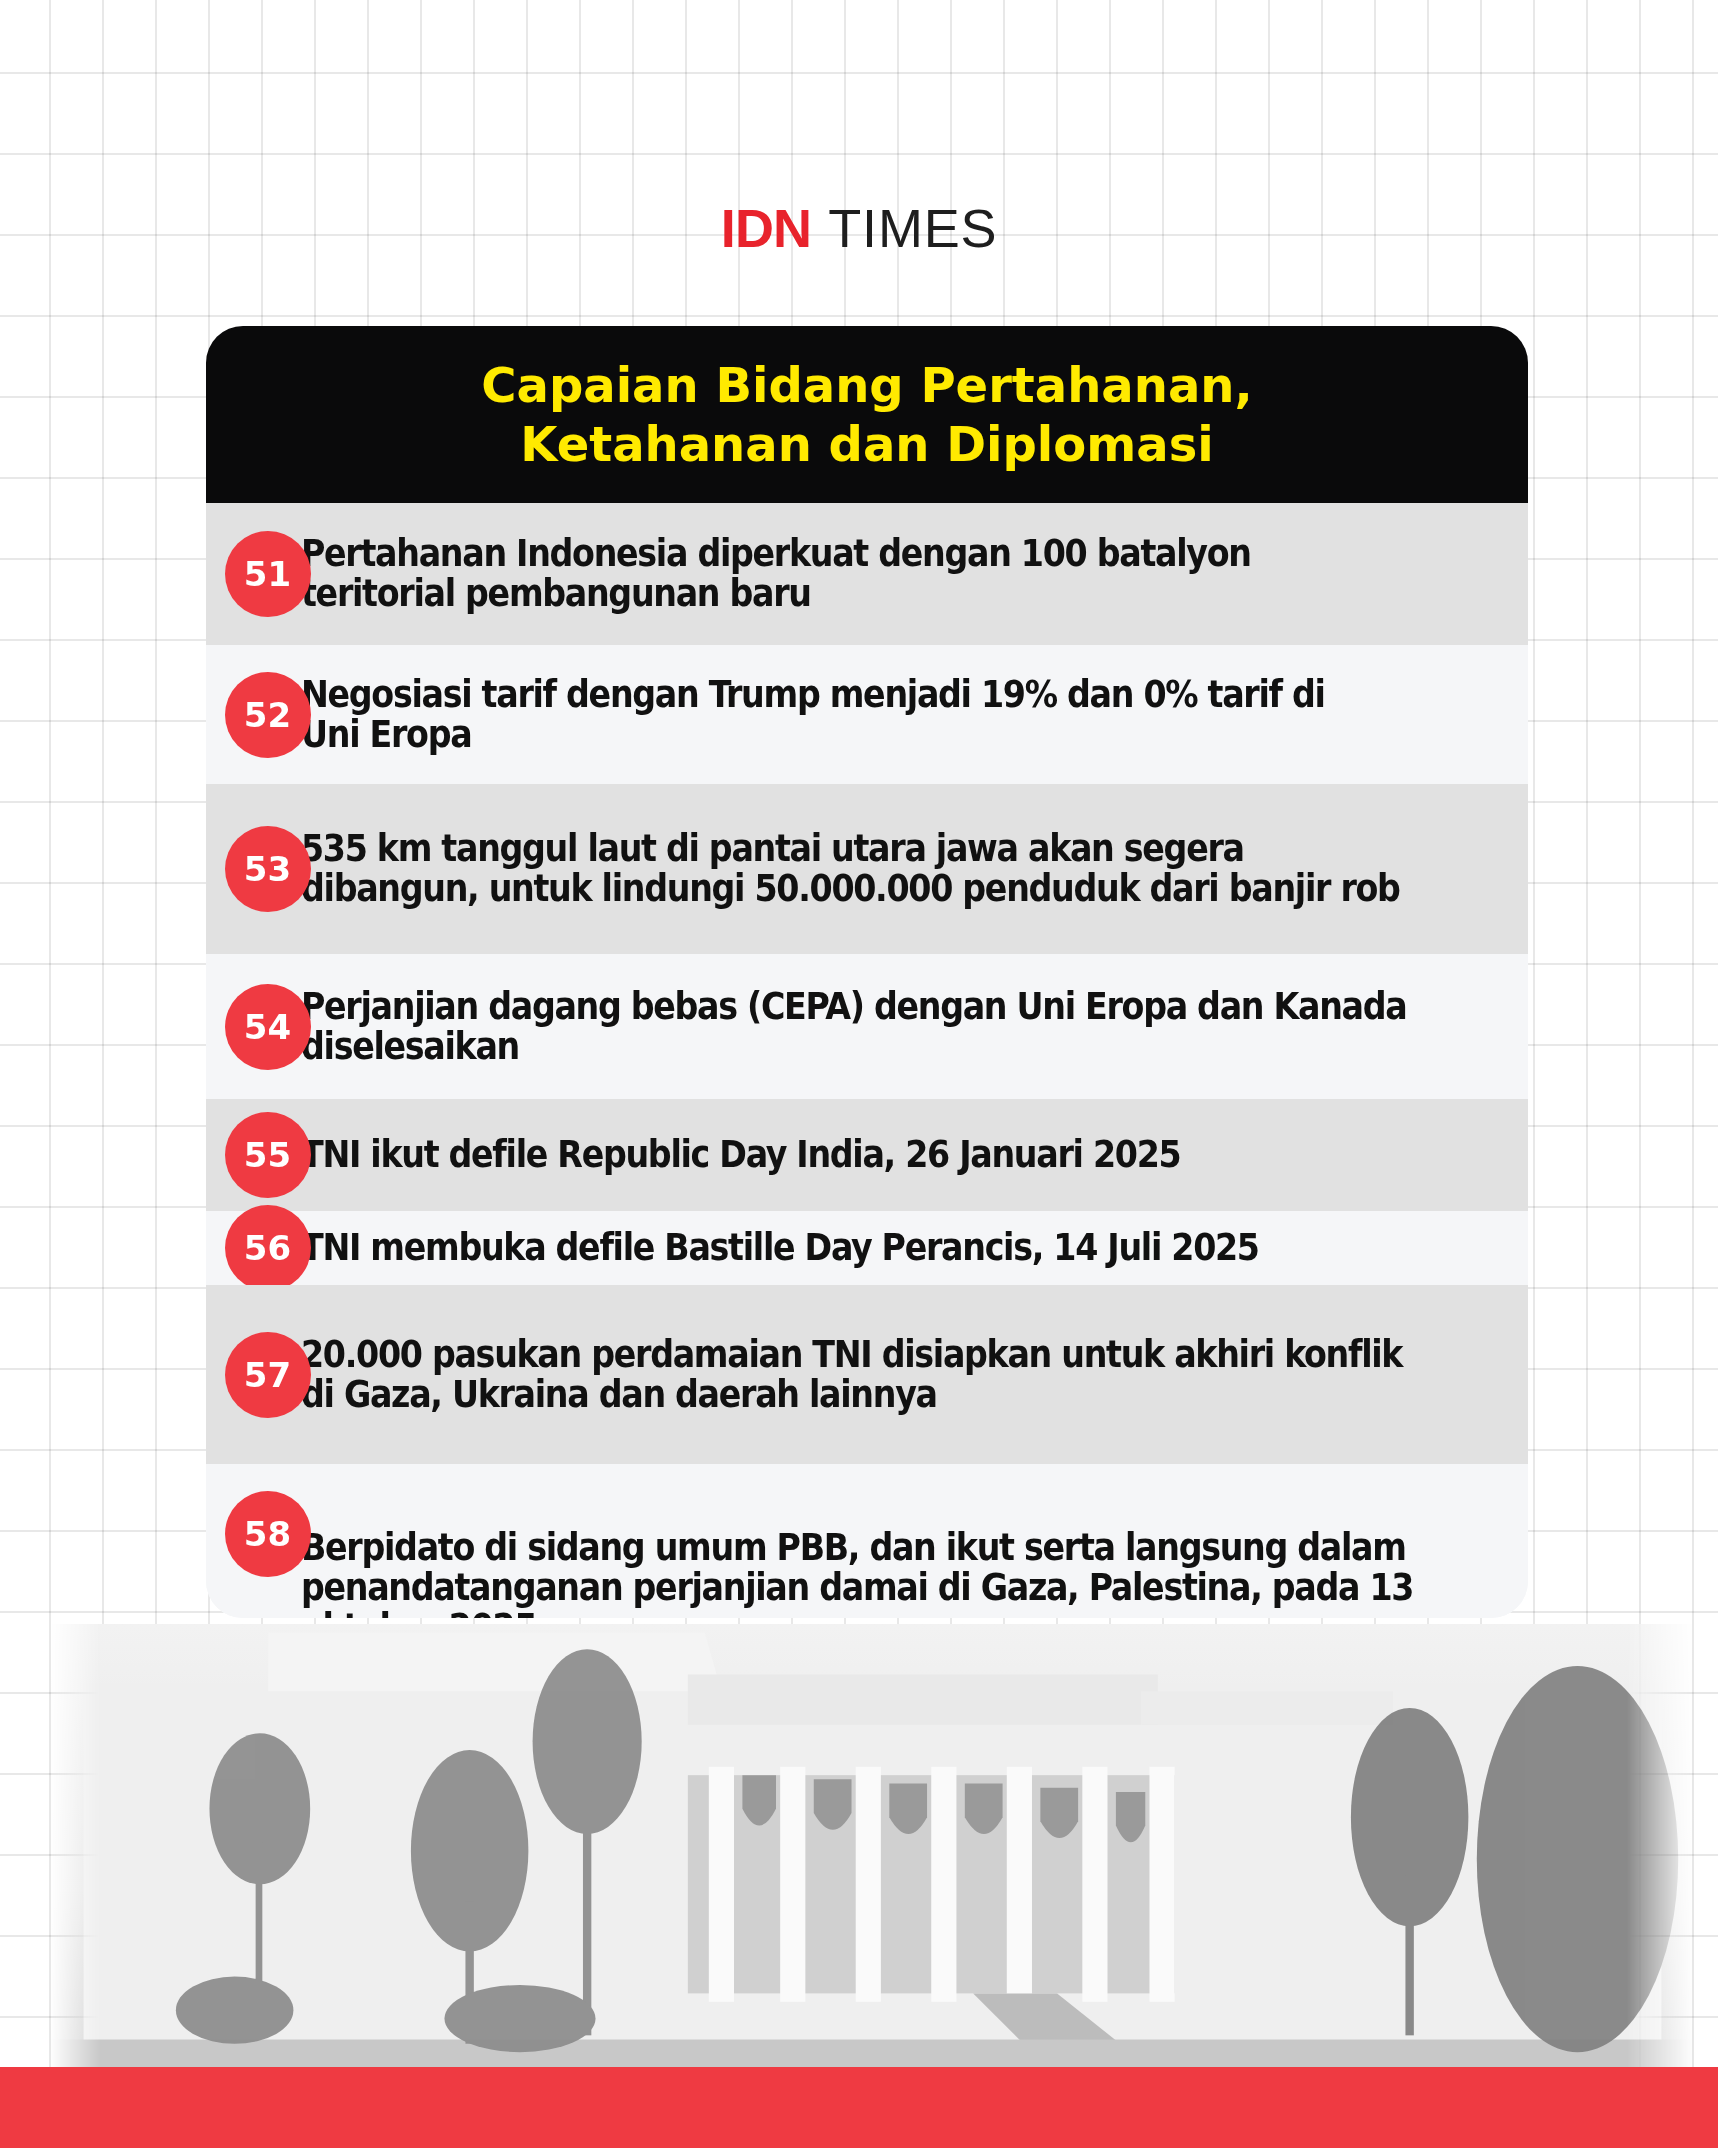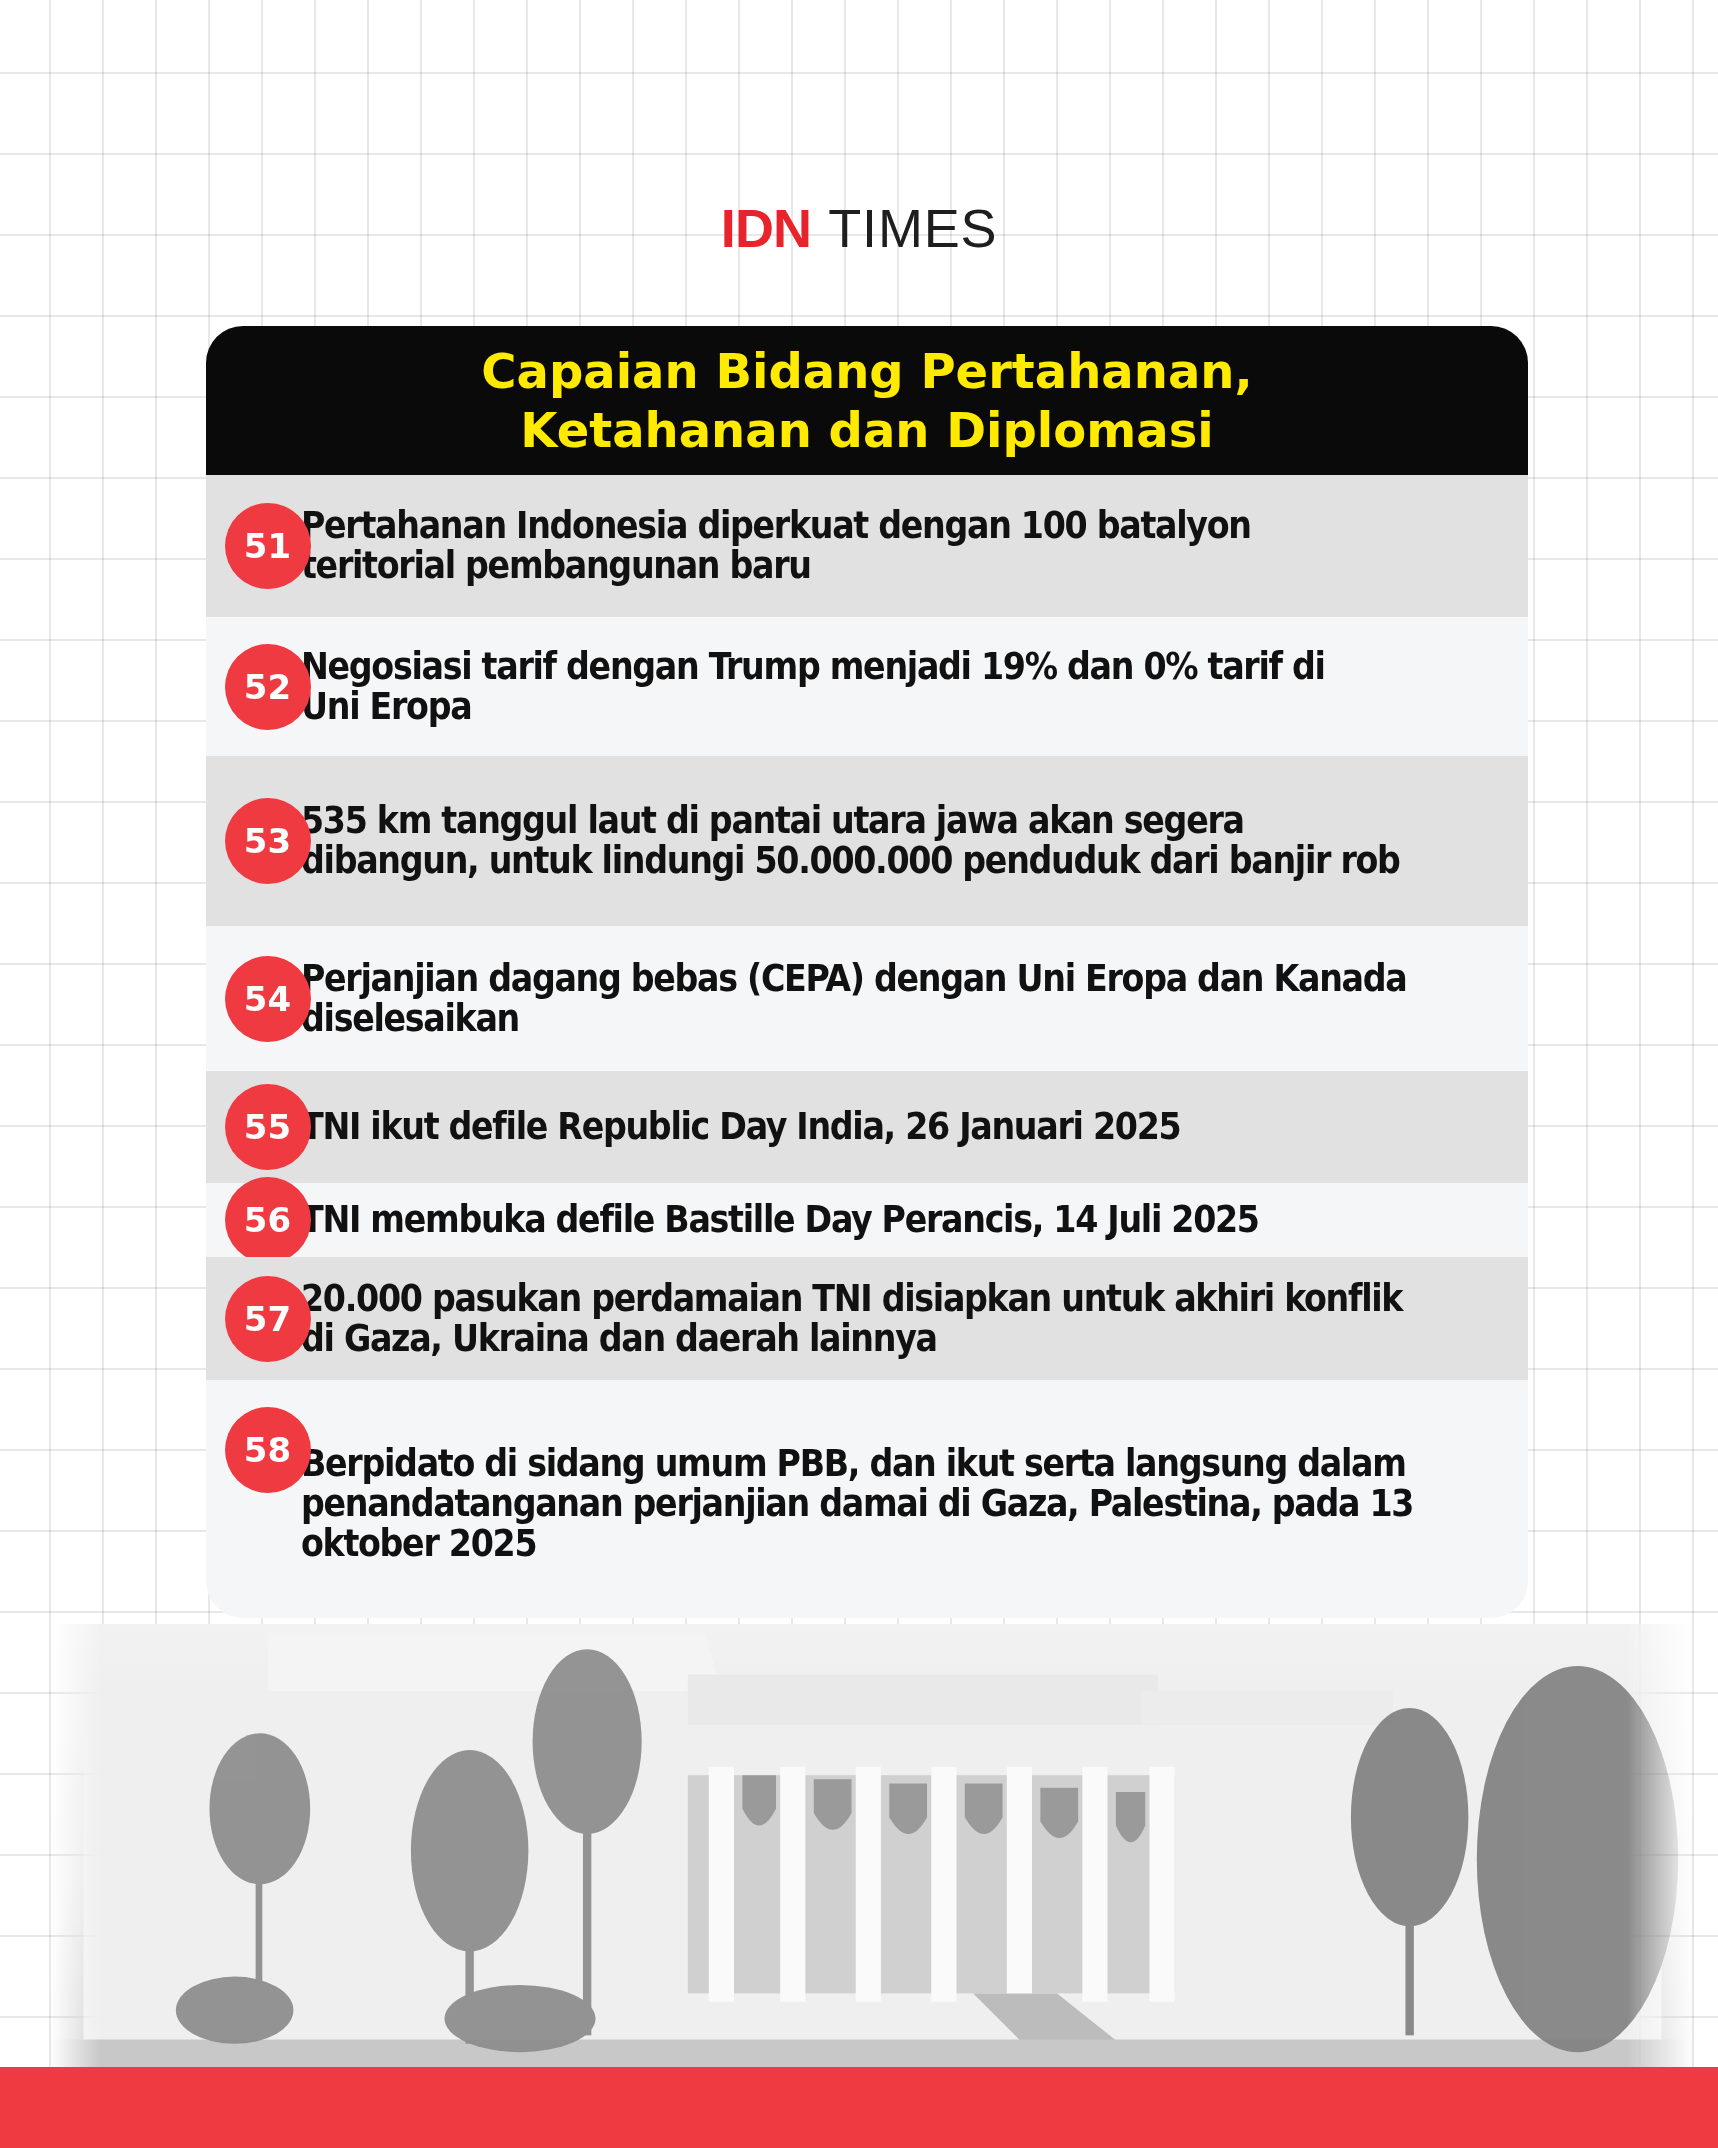--- a/index.html
+++ b/index.html
@@ -19,21 +19,21 @@
     letter-spacing: 0.8px;
   }
   .logo .idn { color: #E8232C; font-weight: 900; letter-spacing: -0.8px; }
   .logo .times { color: #1e1e1e; font-weight: 400; margin-left: 17px; }
 
   .card {
     position: absolute; left: 206px; top: 326px; width: 1322px; height: 1292px;
     border-radius: 37px; overflow: hidden; background: #F5F6F8;
   }
   .card-header {
-    height: 149px; background: #0A0A0B; display: flex; flex-direction: column;
+    height: 177px; background: #0A0A0B; display: flex; flex-direction: column;
     align-items: center; justify-content: center;
   }
   .card-header .t {
     color: #FFEA00; font-family: "DejaVu Sans", sans-serif; font-weight: 700;
     font-size: 48px; line-height: 59px; text-align: center;
   }
   .row {
     position: relative; display: flex; align-items: center;
     padding-left: 95px; padding-right: 34px; box-sizing: border-box;
   }
@@ -93,21 +93,21 @@
     <div class="txt" style="width:1133px">Perjanjian dagang bebas (CEPA) dengan Uni Eropa dan Kanada diselesaikan</div>
   </div>
   <div class="row dark" style="height:112px">
     <div class="badge">55</div>
     <div class="txt" style="width:1158px">TNI ikut defile Republic Day India, 26 Januari 2025</div>
   </div>
   <div class="row light" style="height:74px">
     <div class="badge">56</div>
     <div class="txt" style="width:1175px">TNI membuka defile Bastille Day Perancis, 14 Juli 2025</div>
   </div>
-  <div class="row dark" style="height:123px">
+  <div class="row dark" style="height:179px">
     <div class="badge">57</div>
     <div class="txt" style="width:1141px">20.000 pasukan perdamaian TNI disiapkan untuk akhiri konflik di Gaza, Ukraina dan daerah lainnya</div>
   </div>
   <div class="row light top-align" style="height:184px; padding-top:21px">
     <div class="badge" style="top:27px; margin-top:0">58</div>
     <div class="txt" style="width:1141px">Berpidato di sidang umum PBB, dan ikut serta langsung dalam penandatanganan perjanjian damai di Gaza, Palestina, pada 13 oktober 2025</div>
   </div>
 </div>
 
 <div class="photo">

